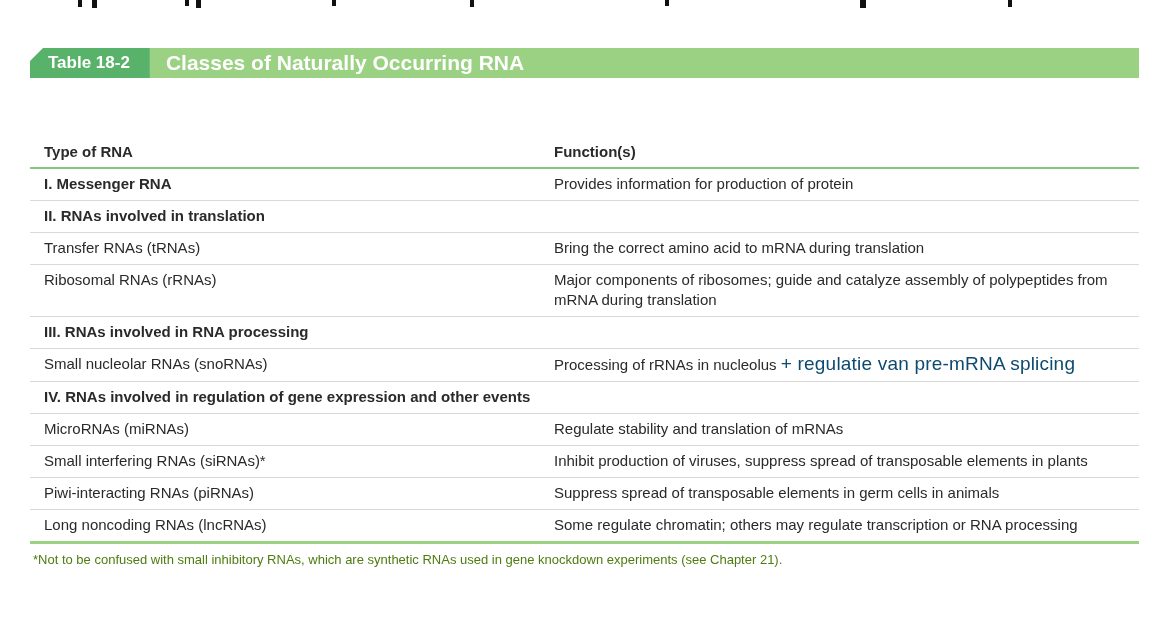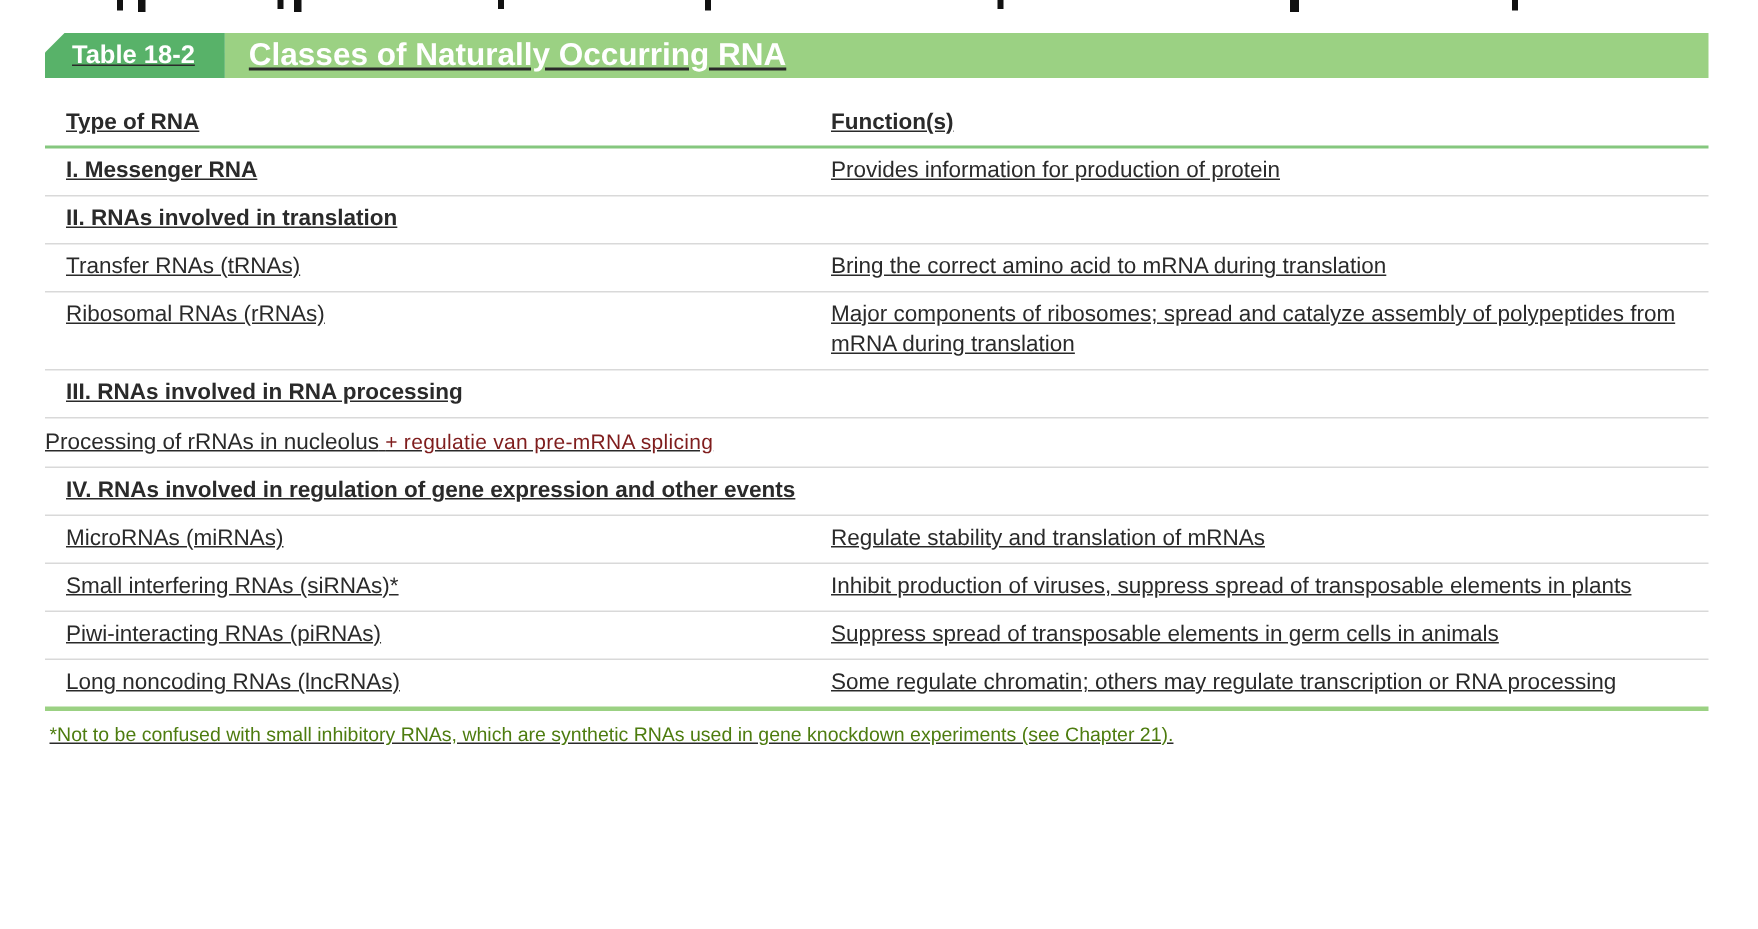--- a/index.html
+++ b/index.html
@@ -4,49 +4,49 @@
 <style>
   html,body{margin:0;padding:0;background:#ffffff;}
   body{
     width:1172px;height:619px;position:relative;overflow:hidden;
     font-family:"Liberation Sans","DejaVu Sans",sans-serif;
     color:#2a2a2a;
   }
   
   .frag{position:absolute;top:0;background:#111;display:block;}
 
-  .rna-table{position:absolute;left:30px;top:22px;width:1109px;text-decoration:underline;}
+  .rna-table{position:absolute;left:30px;top:48px;width:1109px;}
 
   
   .bar{display:flex;height:30px;}
   .bar-label{
     background:#58b269;color:#ffffff;font-weight:bold;font-size:17px;
     line-height:30px;padding:0 20px 0 18px;white-space:nowrap;
     clip-path:polygon(13px 0,100% 0,100% 100%,0 100%,0 13px);
   }
   .bar-title{
     background:#9bd183;color:#ffffff;font-weight:bold;font-size:21px;
     line-height:30px;padding-left:16px;flex:1;white-space:nowrap;
   }
 
   
   .cols{display:flex;padding:21px 0 7px 0;border-bottom:2px solid #85c77f;}
-  .cols .c1,.cols .c2{font-weight:bold;font-size:15px;}
+  .cols .c1,.cols .c2{font-weight:bold;font-size:15px;margin-top:44px;}
 
   .c1{width:524px;box-sizing:border-box;padding-left:14px;padding-right:50px;flex-shrink:0;}
   .c2{flex:1;box-sizing:border-box;padding-right:8px;}
 
   .tbody{border-bottom:3px solid #9bd183;}
   .row{display:flex;font-size:15px;line-height:20px;padding:5px 0 6px 0;}
   .row + .row{border-top:1px solid #d9d9d9;}
   .row .bold{font-weight:bold;}
   .row.section .c1{font-weight:bold;width:100%;padding-right:0;max-width:560px;}
 
   .nowrap-cell{white-space:nowrap;overflow:visible;}
-  .annot{font-size:14px;line-height:20px;color:#7f1d1d;letter-spacing:0.2px;}
+  .annot{font-size:19px;line-height:20px;color:#0c4a6e;letter-spacing:0.2px;}
 
   .footnote{font-size:13px;color:#4d7c0f;padding:8px 0 0 3px;}
 </style>
 </head>
 <body>
 
 <div>
   <span class="frag" style="left:78px;width:4px;height:7px;"></span>
   <span class="frag" style="left:92px;width:5px;height:8px;"></span>
   <span class="frag" style="left:185px;width:4px;height:6px;"></span>
@@ -81,29 +81,30 @@
       <div class="c1">II. RNAs involved in translation</div>
     </div>
 
     <div class="row">
       <div class="c1">Transfer RNAs (tRNAs)</div>
       <div class="c2">Bring the correct amino acid to mRNA during translation</div>
     </div>
 
     <div class="row">
       <div class="c1">Ribosomal RNAs (rRNAs)</div>
-      <div class="c2">Major components of ribosomes; spread and catalyze assembly of polypeptides from mRNA during translation</div>
+      <div class="c2">Major components of ribosomes; guide and catalyze assembly of polypeptides from mRNA during translation</div>
     </div>
 
     <div class="row section">
       <div class="c1">III. RNAs involved in RNA processing</div>
     </div>
 
 
     <div class="row">
+      <div class="c1">Small nucleolar RNAs (snoRNAs)</div>
       <div class="c2 nowrap-cell">
         <span>Processing of rRNAs in nucleolus</span>
         <span class="annot">+ regulatie van pre-mRNA splicing</span>
       </div>
     </div>
 
     <div class="row section">
       <div class="c1">IV. RNAs involved in regulation of gene expression and other events</div>
     </div>
 

